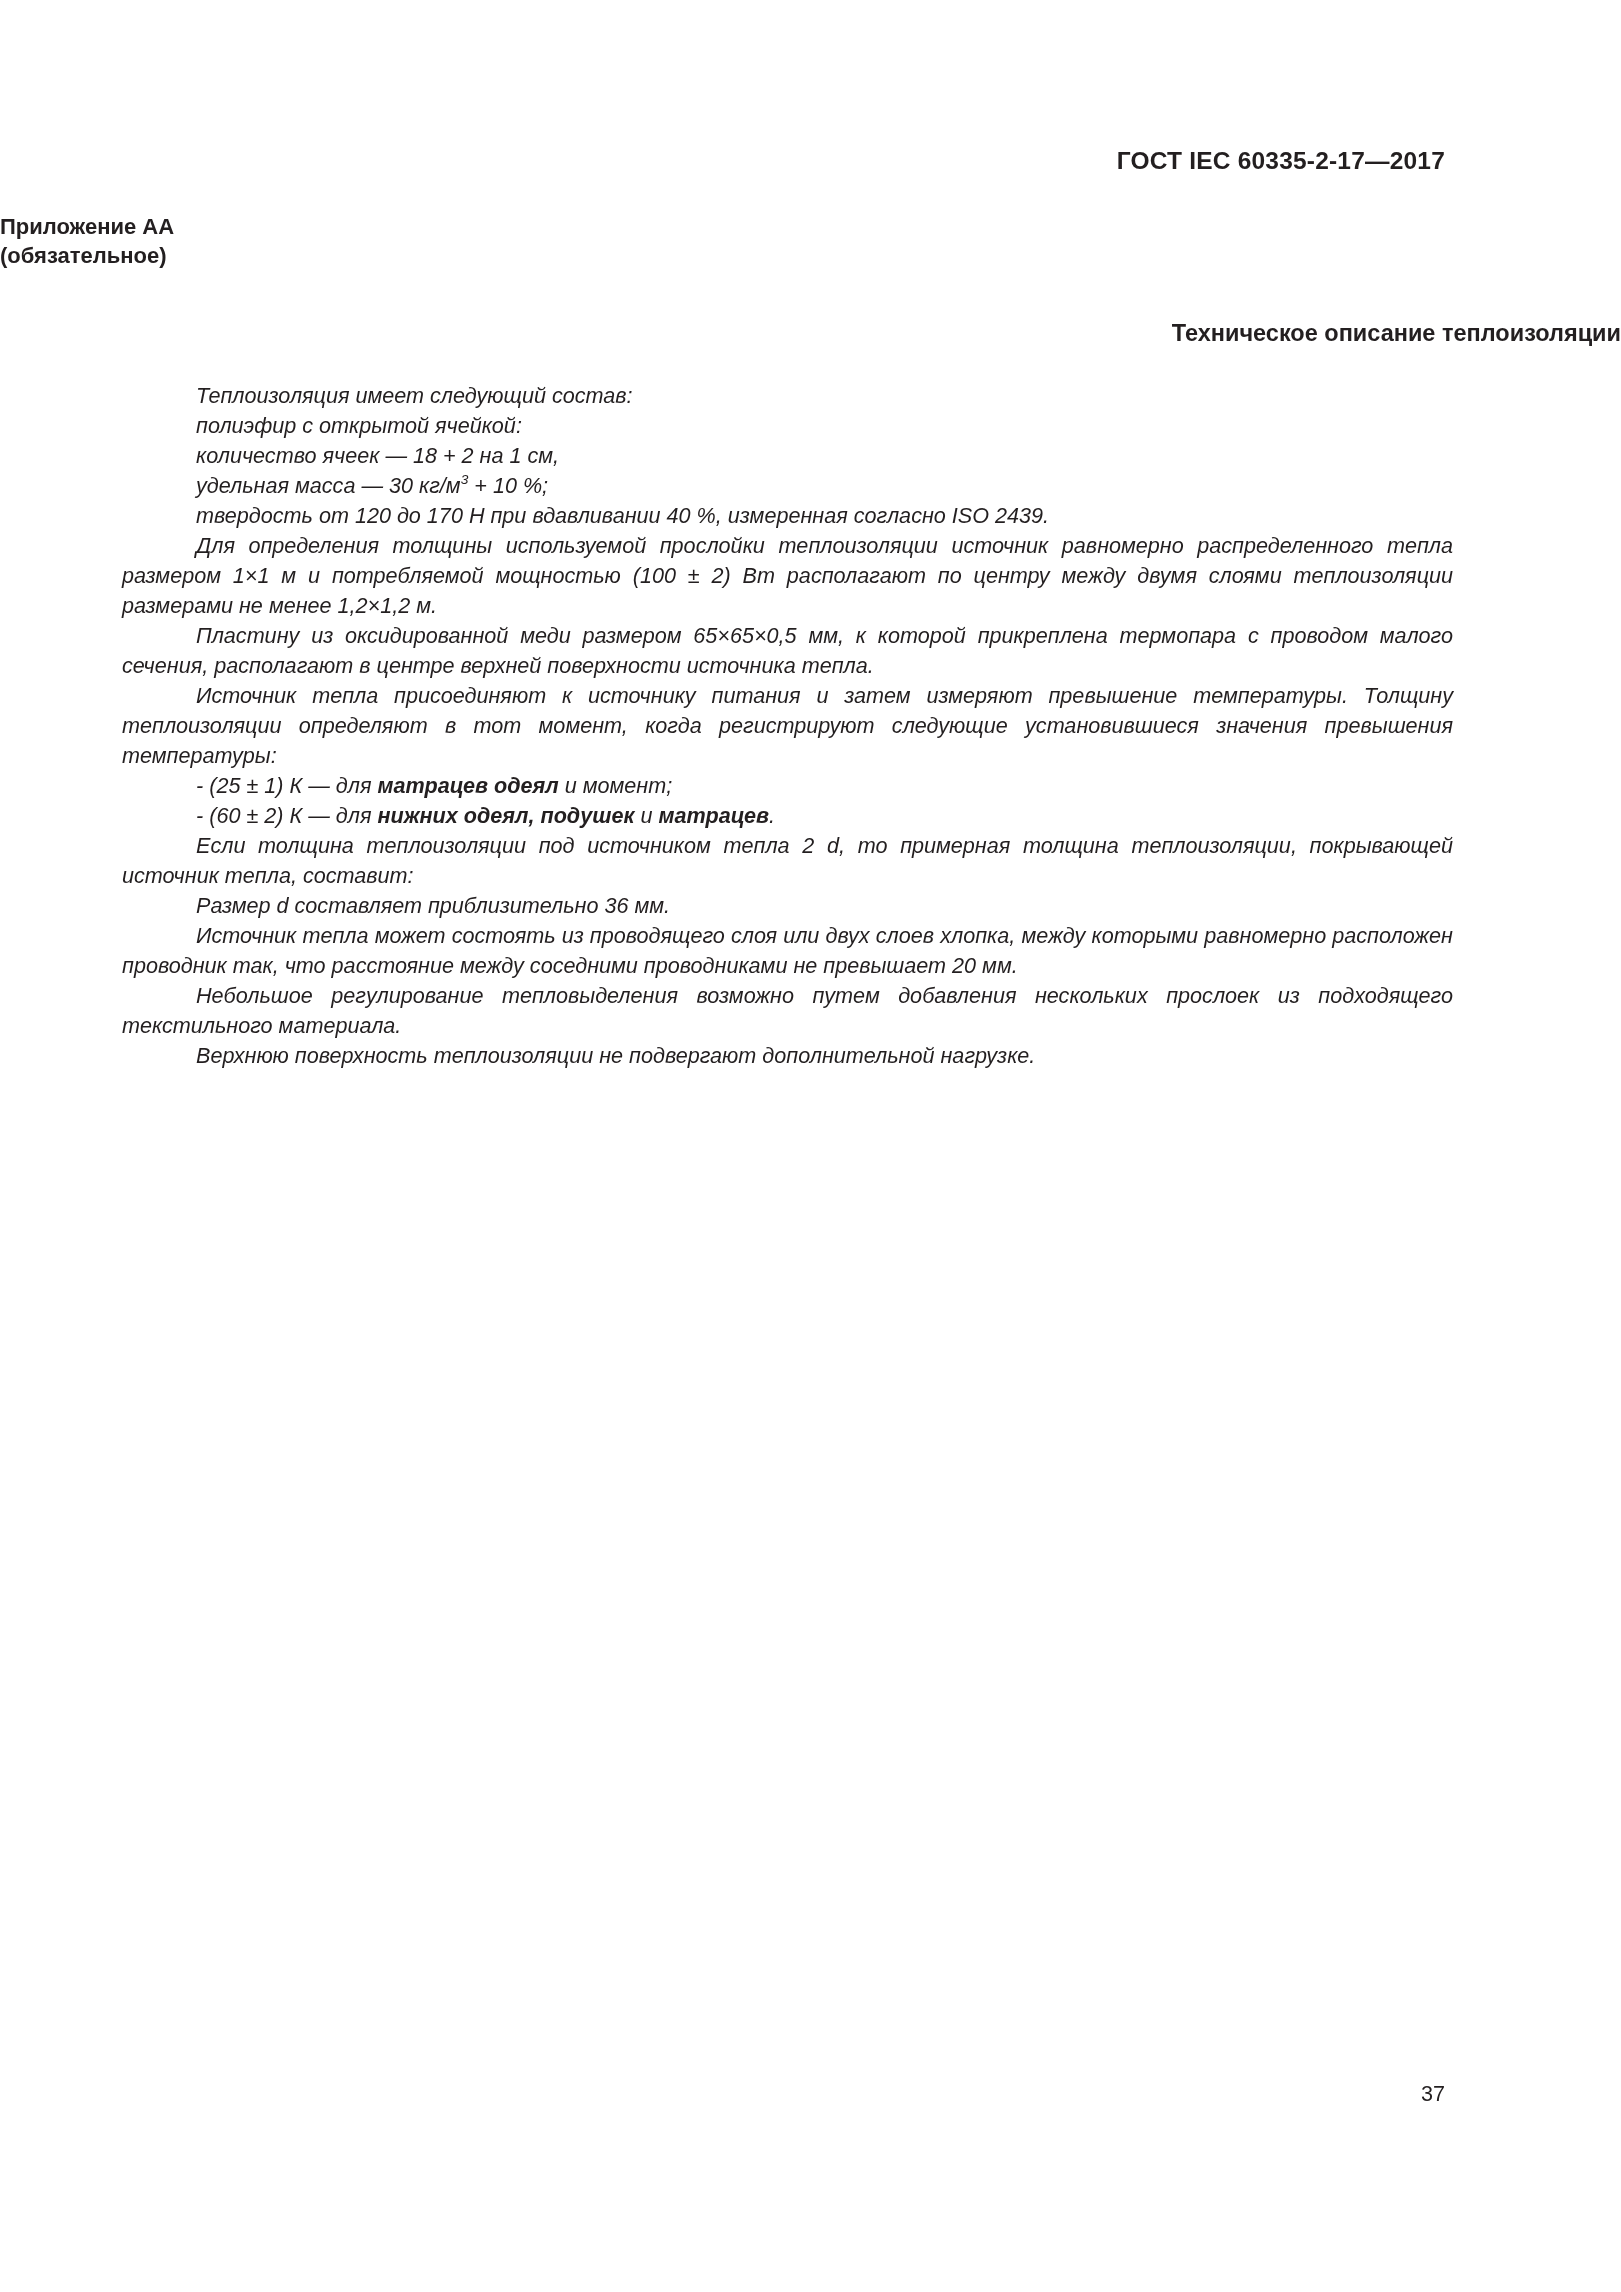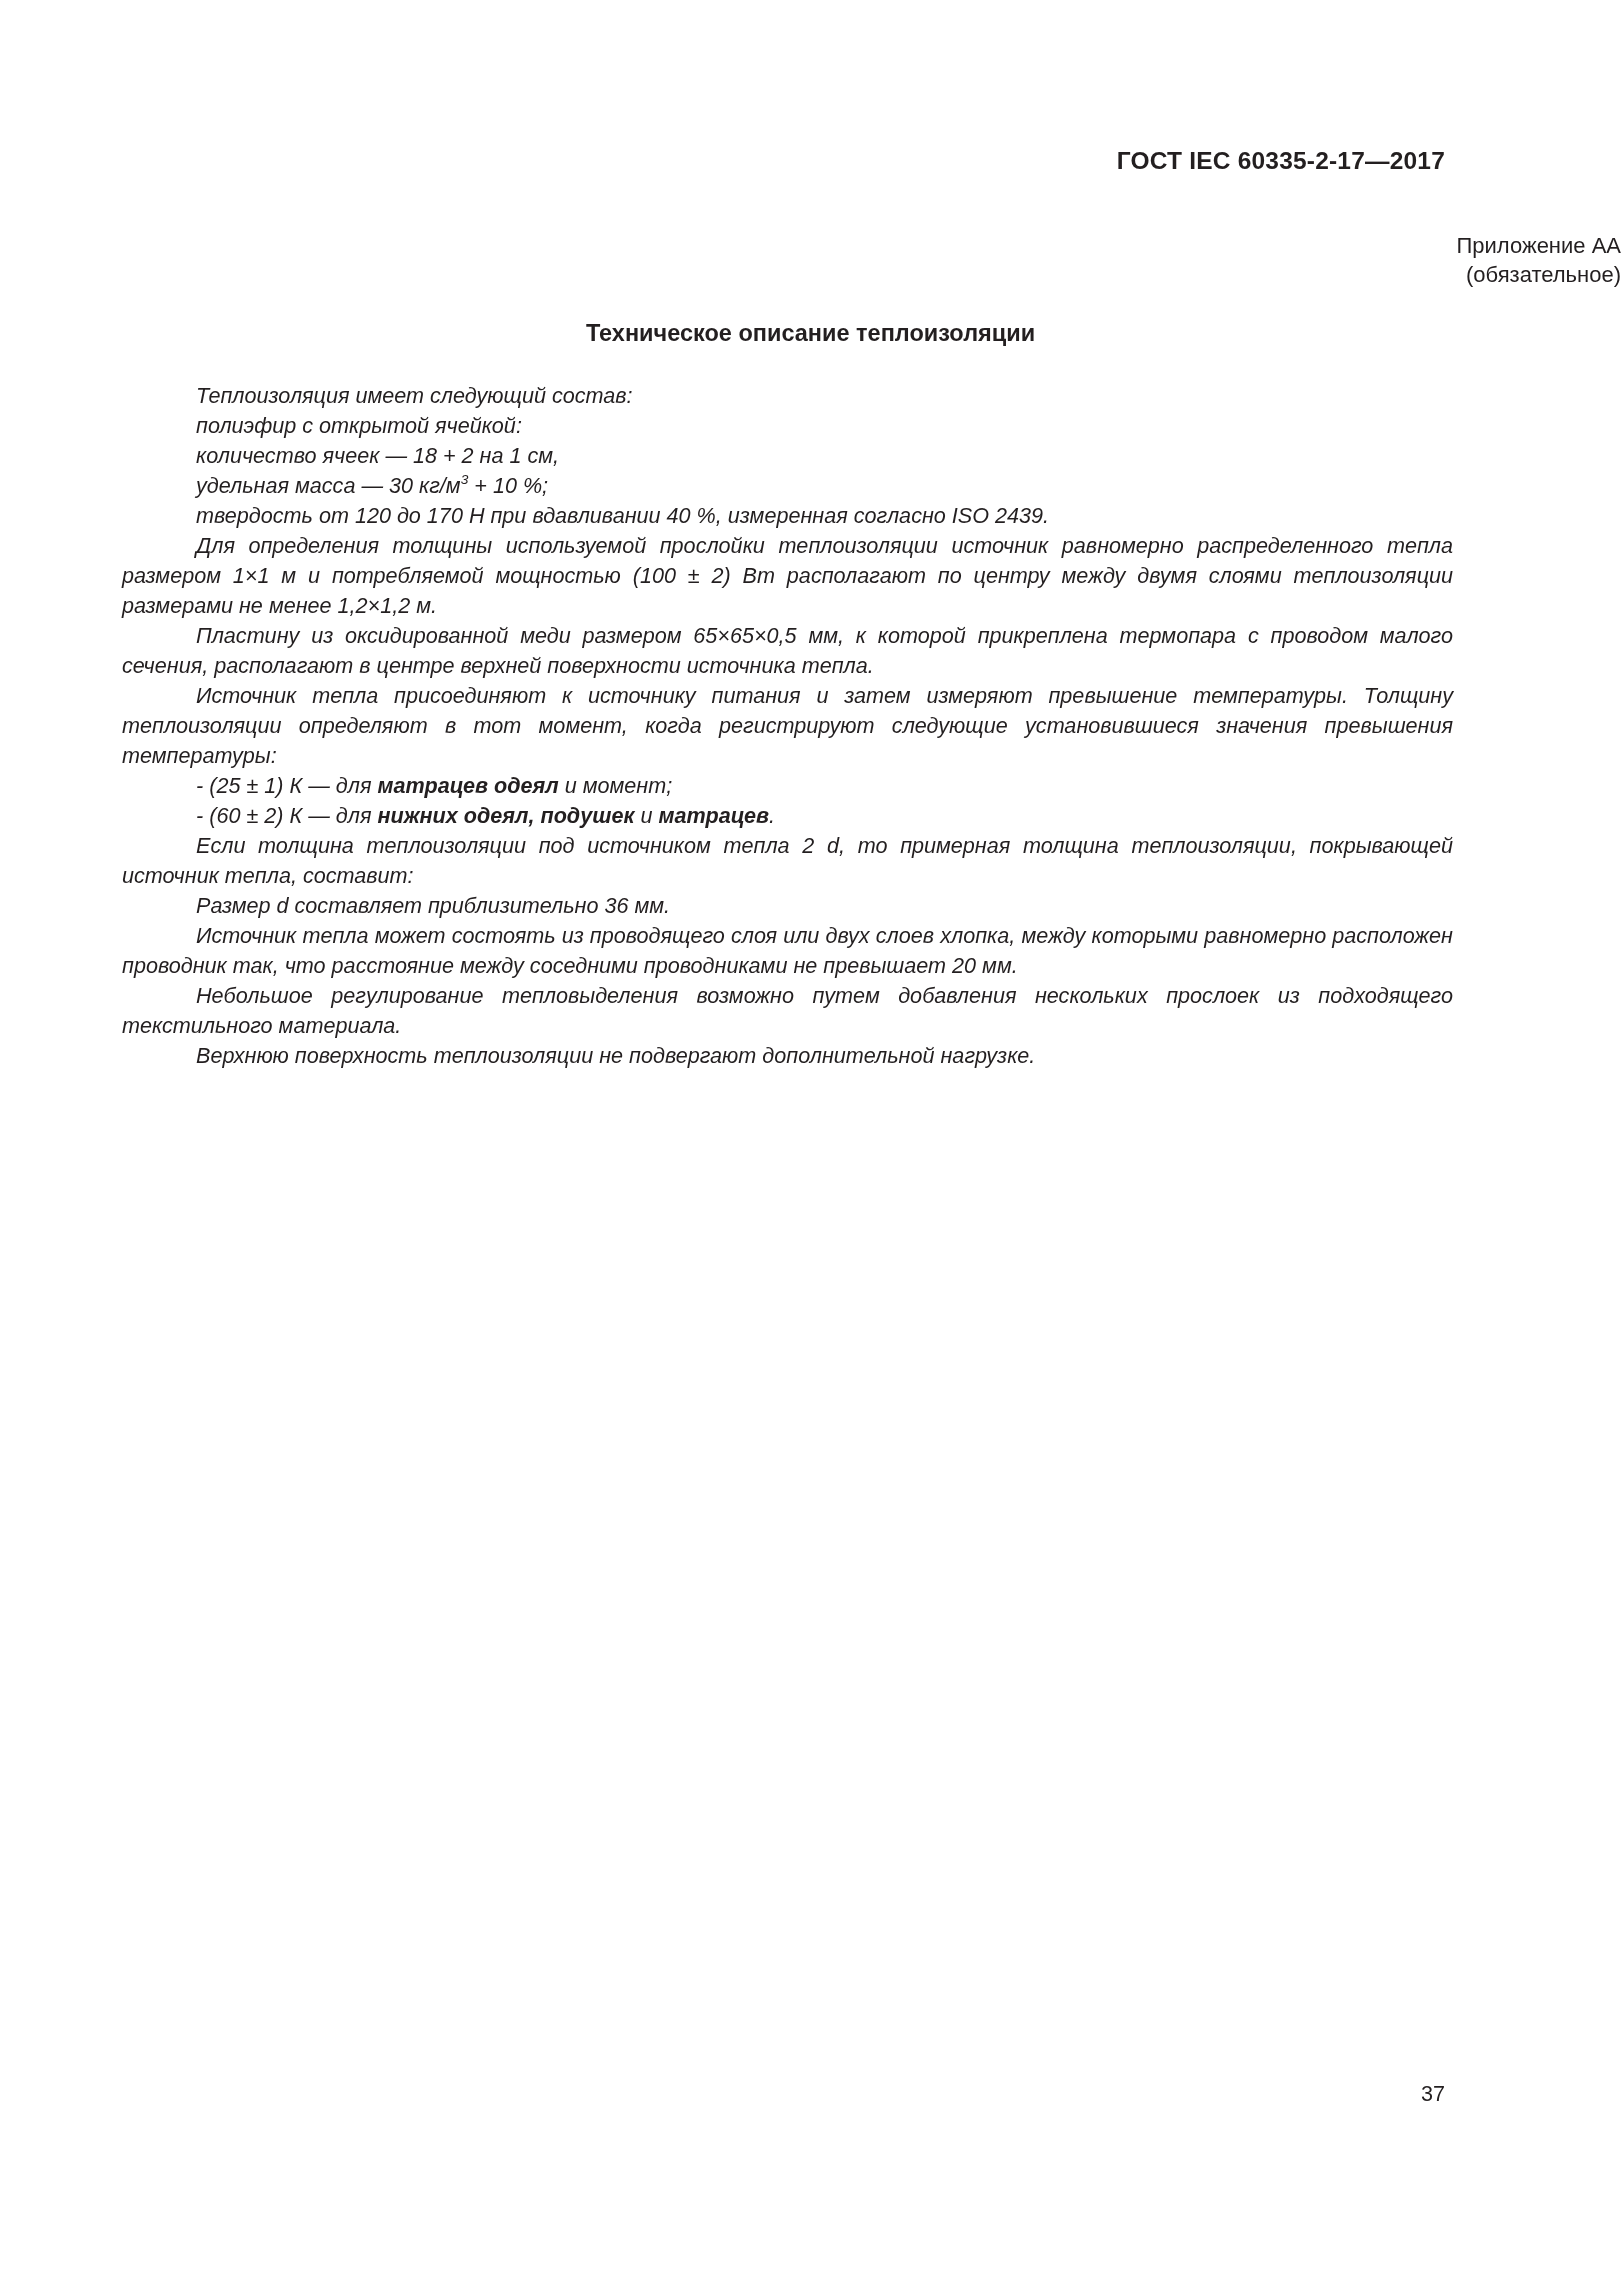--- a/index.html
+++ b/index.html
@@ -18,34 +18,34 @@
     .doc-code {
       position: absolute;
       top: 147px;
       right: 176px;
       font-size: 24.5px;
       font-weight: bold;
       letter-spacing: 0.2px;
     }
     .annex-block {
       position: absolute;
-      top: 231px;
+      top: 212px;
       left: 0;
       width: 1621px;
-      text-align: right;
+      text-align: left;
       font-size: 22px;
-      font-weight: normal;
+      font-weight: bold;
       line-height: 29px;
     }
     .section-title {
       position: absolute;
       top: 320px;
       left: 0;
       width: 1621px;
-      text-align: center;
+      text-align: right;
       font-size: 23.5px;
       font-weight: bold;
     }
     .body-text {
       position: absolute;
       top: 381px;
       left: 122px;
       width: 1331px;
       font-size: 21.6px;
       font-style: italic;

